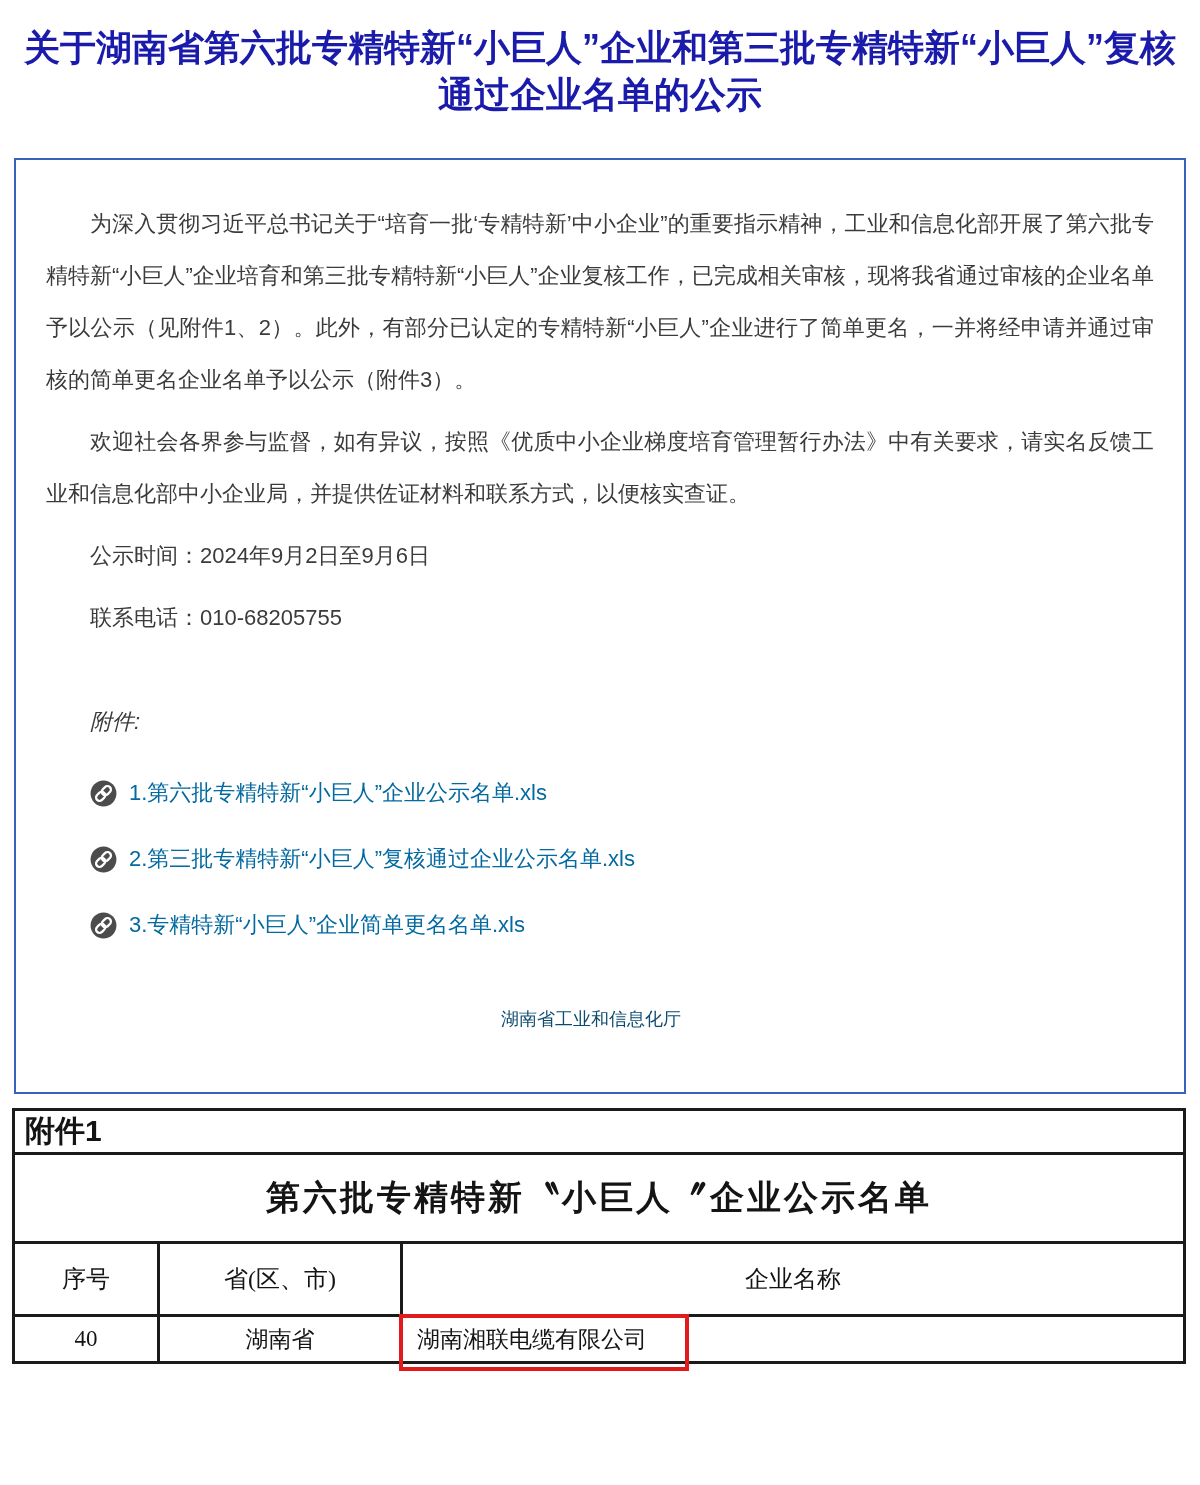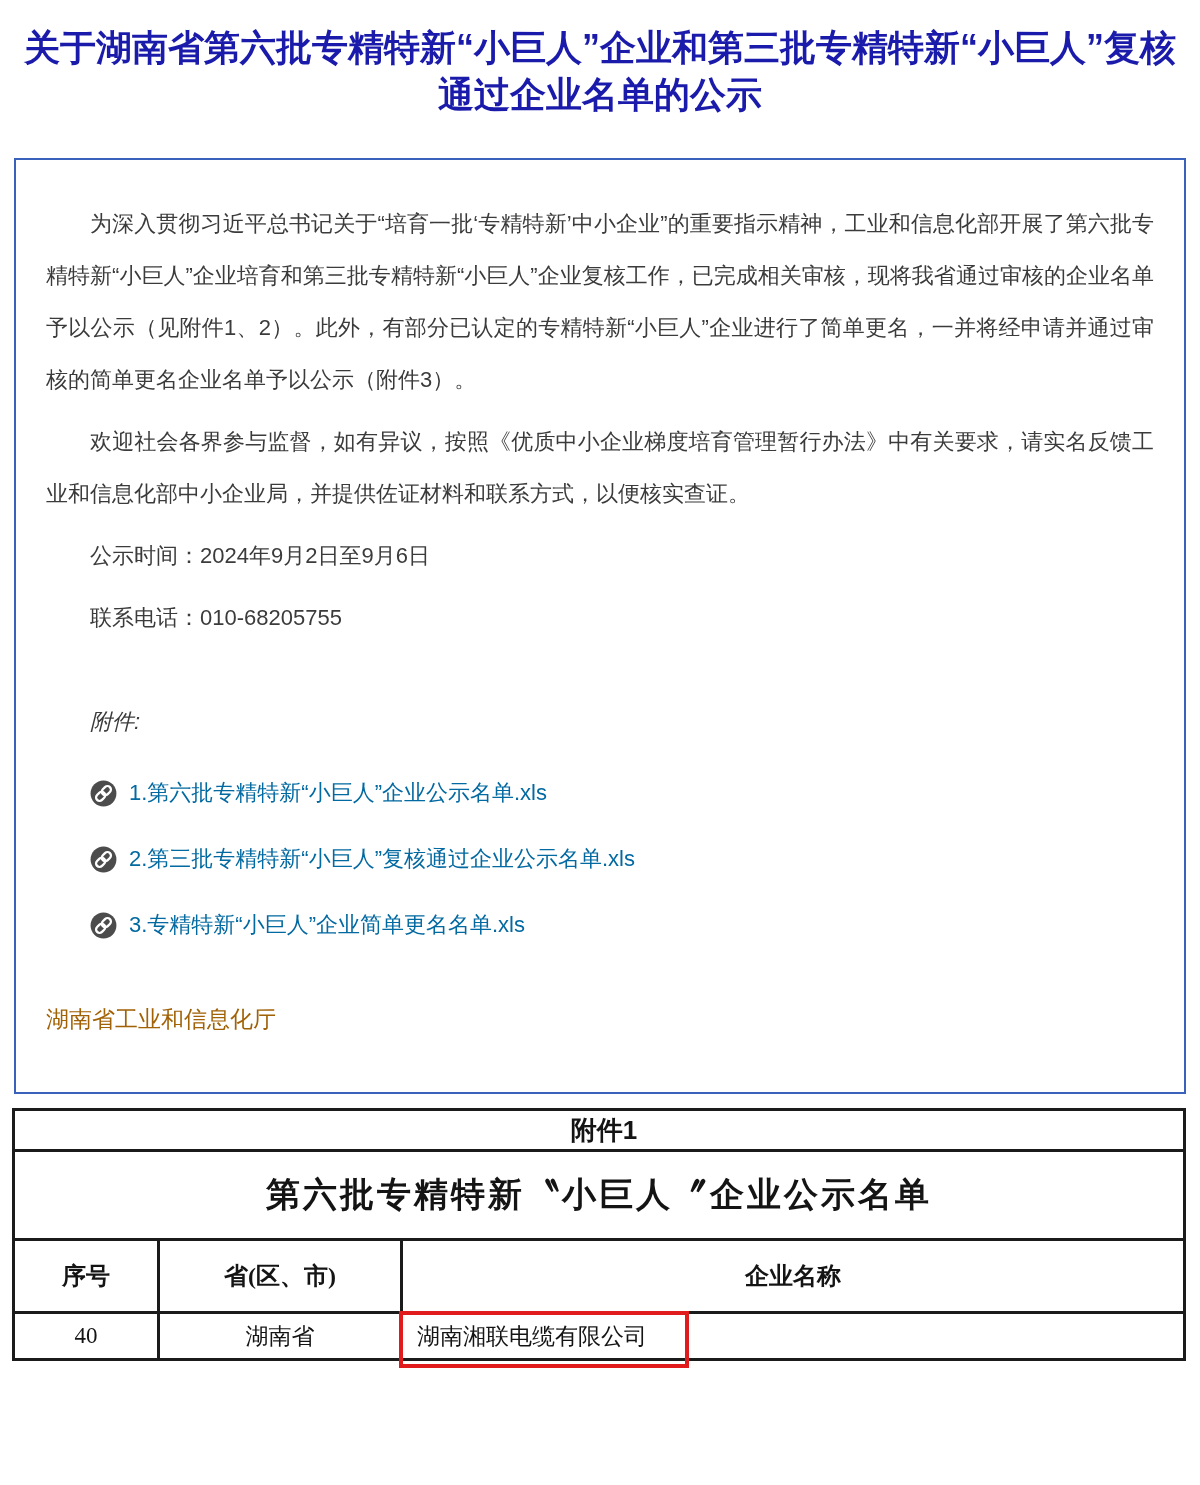--- a/index.html
+++ b/index.html
@@ -54,60 +54,60 @@
     gap: 12px;
     margin: 36px 0 0 44px;
     color: #0369a1;
     cursor: pointer;
   }
   .attach-icon { width: 27px; height: 27px; flex: 0 0 auto; }
   .attach-icon svg { width: 27px; height: 27px; display: block; }
   .attach-text { font-size: 22px; line-height: 30px; }
   .signature {
     margin: 60px 18px 0 0;
-    text-align: left;
-    color: #a16207;
-    font-size: 23px;
+    text-align: center;
+    color: #0c4a6e;
+    font-size: 18px;
   }
   .signature .sig-line { margin: 0; line-height: 38px; }
   .signature .sig-date { margin-top: 18px; }
 
   .annex-table {
     border-collapse: collapse;
     margin: 14px 12px 0;
     width: 1174px;
     table-layout: fixed;
     font-family: "Liberation Serif", "DejaVu Serif", serif;
     color: #141414;
   }
   .annex-table td, .annex-table th {
     border: 3px solid #1b1b1b;
     padding: 0;
     background: #ffffff;
   }
   .tag-row td {
     font-family: "Liberation Sans", "DejaVu Sans", sans-serif;
     font-weight: bold;
-    font-size: 26px;
+    font-size: 30px;
     height: 38px;
     padding-left: 10px;
-    text-align: center;
+    text-align: left;
     margin-top: 25px;
   }
   .title-row td {
     font-family: "Liberation Sans", "DejaVu Sans", sans-serif;
     font-weight: bold;
     font-size: 34px;
     letter-spacing: 3px;
     height: 86px;
     text-align: center;
   }
   .head-row th {
     font-size: 24px;
-    font-weight: bold;
+    font-weight: normal;
     height: 70px;
     text-align: center;
     margin-top: 26px;
   }
   .data-row td {
     font-size: 23px;
     height: 44px;
     text-align: center;
   }
   .company-cell {

